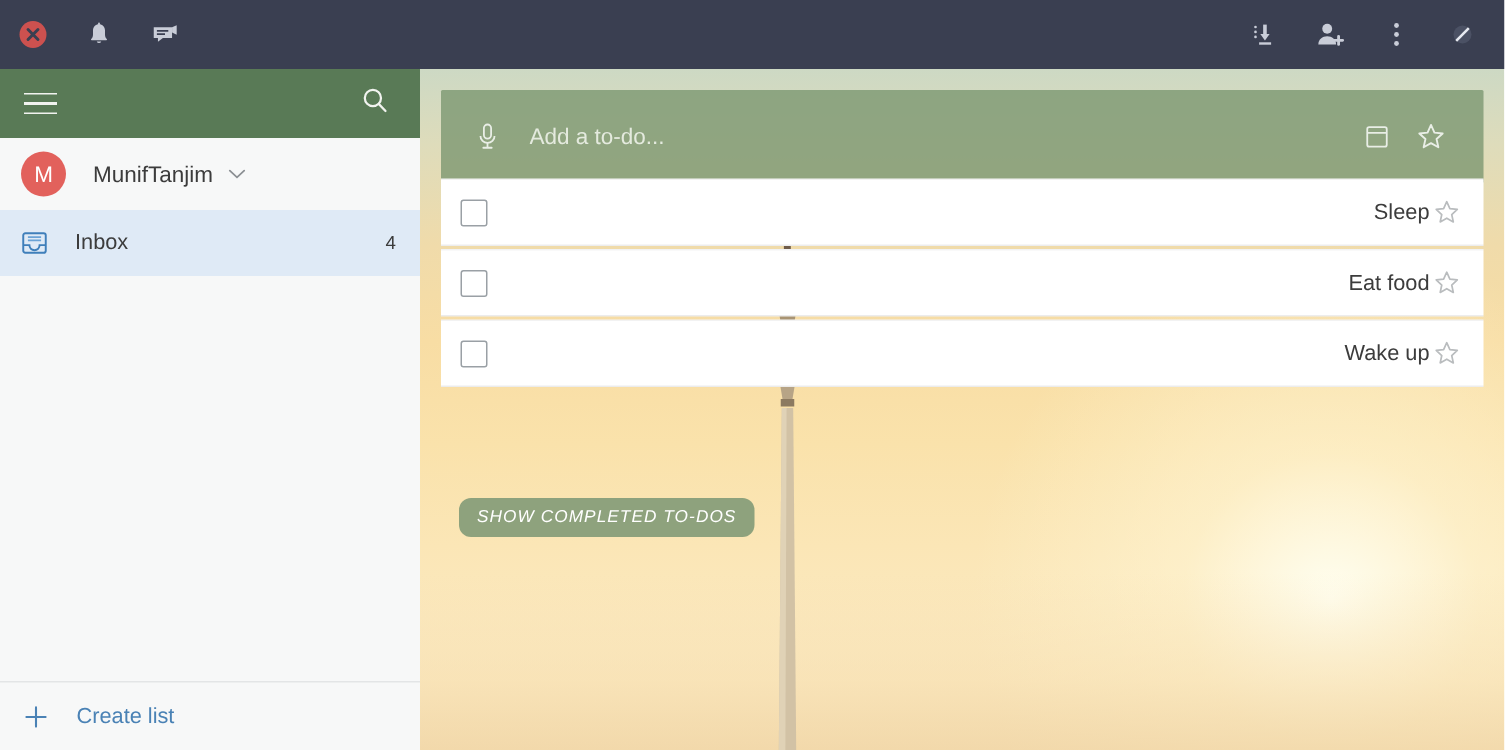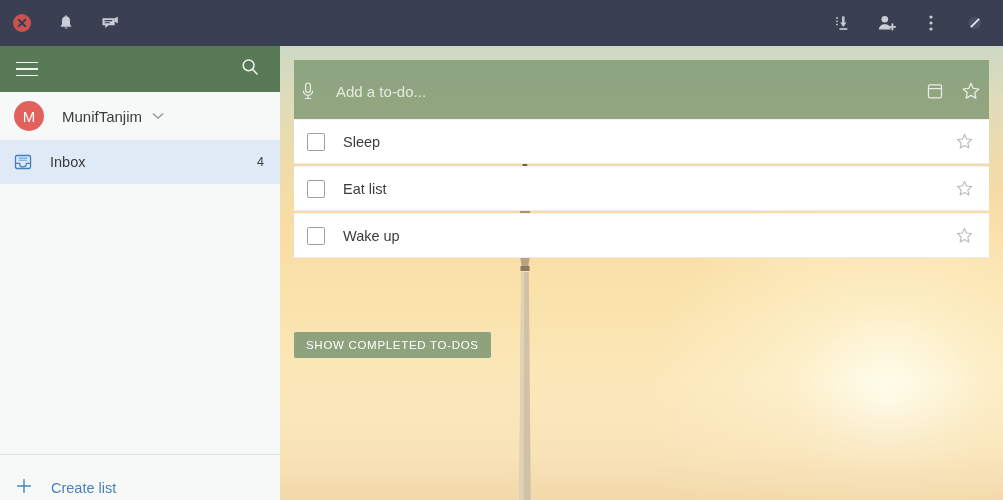--- a/index.html
+++ b/index.html
@@ -149,22 +149,22 @@
     font-size: 12.5px;
     color: #7f8488;
   }
   .sb-item.active .sb-count { color: #3c3c3c; }
 
   .sb-footer {
     flex: 0 0 auto;
     height: 46px;
     border-top: 1px solid #e3e5e6;
     display: flex;
-    align-items: flex-end;
-    padding: 4px 14px;
+    align-items: center;
+    padding: 10px 14px;
     box-sizing: border-box;
     cursor: pointer;
   }
   .plus {
     width: 20px; height: 20px;
     display: flex; align-items: center; justify-content: center;
     color: #4a82b5;
     flex: 0 0 auto;
   }
   .create-label {
@@ -212,21 +212,21 @@
   }
 
   .addbar {
     position: absolute;
     top: 14px; left: 14px;
     width: 695px;
     height: 62px;
     background: rgba(122,150,112,0.78);
     display: flex;
     align-items: center;
-    padding: 0 3px;
+    padding: 0 20px;
     box-sizing: border-box;
     border-radius: 1px;
   }
   .mic { width: 22px; height: 24px; display: flex; align-items: center; justify-content: center; flex: 0 0 auto; cursor: pointer;}
   .addinput {
     flex: 1 1 auto;
     margin-left: 15px;
     border: 0;
     background: transparent;
     outline: none;
@@ -252,50 +252,52 @@
     height: 45px;
     background: #ffffff;
     display: flex;
     align-items: center;
     padding: 0 14px 0 13px;
     box-sizing: border-box;
     margin-bottom: 2px;
     border-top: 1px solid rgba(0,0,0,0.05);
     border-bottom: 1px solid rgba(0,0,0,0.07);
     cursor: pointer;
+    text-align: right;
   }
   .cbox {
     width: 16px; height: 16px;
     border: 1px solid #9aa0a5;
     border-radius: 2px;
     background: #fff;
     flex: 0 0 auto;
     cursor: pointer;
   }
   .todo-label {
     margin-left: 18px;
     font-size: 14.5px;
     color: #3c3c3c;
     flex: 1 1 auto;
   }
   .star { width: 22px; height: 22px; display:flex; align-items:center; justify-content:center; flex: 0 0 auto; cursor: pointer;}
 
   .showbtn {
     position: absolute;
-    top: 286px; left: 14px;
+    top: 286px; left: 26px;
     background: rgba(126,152,117,0.88);
     color: #ffffff;
     font-size: 11.5px;
     letter-spacing: 0.7px;
     padding: 7px 12px;
     box-sizing: border-box;
     border: 0;
-    border-radius: 2px;
+    border-radius: 8px;
     font-family: "Liberation Sans", sans-serif;
     cursor: pointer;
+    font-style: italic;
   }
 </style>
 </head>
 <body>
 
 <div id="app">
 
   <div class="titlebar">
     <div class="tb-left">
 
@@ -485,21 +487,21 @@
           <span class="star">
             <svg width="19" height="19" viewBox="0 0 20 20">
               <path d="M10 2.6 L12.2 7.4 L17.4 8 L13.5 11.6 L14.6 16.8 L10 14.2 L5.4 16.8 L6.5 11.6 L2.6 8 L7.8 7.4 Z" fill="none" stroke="#b9bcbe" stroke-width="1.2" stroke-linejoin="round"></path>
             </svg>
           </span>
         </div>
 
 
         <div class="todo">
           <span class="cbox"></span>
-          <span class="todo-label">Eat list</span>
+          <span class="todo-label">Eat food</span>
           <span class="star">
             <svg width="19" height="19" viewBox="0 0 20 20">
               <path d="M10 2.6 L12.2 7.4 L17.4 8 L13.5 11.6 L14.6 16.8 L10 14.2 L5.4 16.8 L6.5 11.6 L2.6 8 L7.8 7.4 Z" fill="none" stroke="#b9bcbe" stroke-width="1.2" stroke-linejoin="round"></path>
             </svg>
           </span>
         </div>
 
         <div class="todo">
           <span class="cbox"></span>
           <span class="todo-label">Wake up</span>

